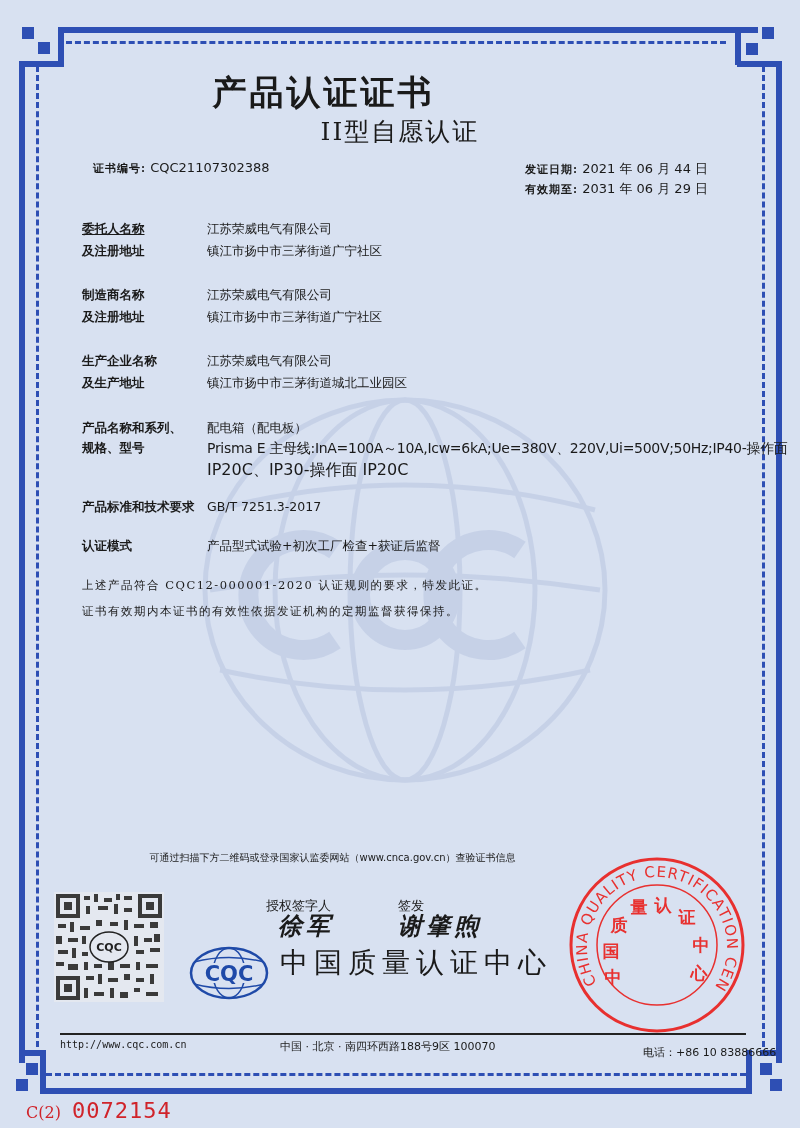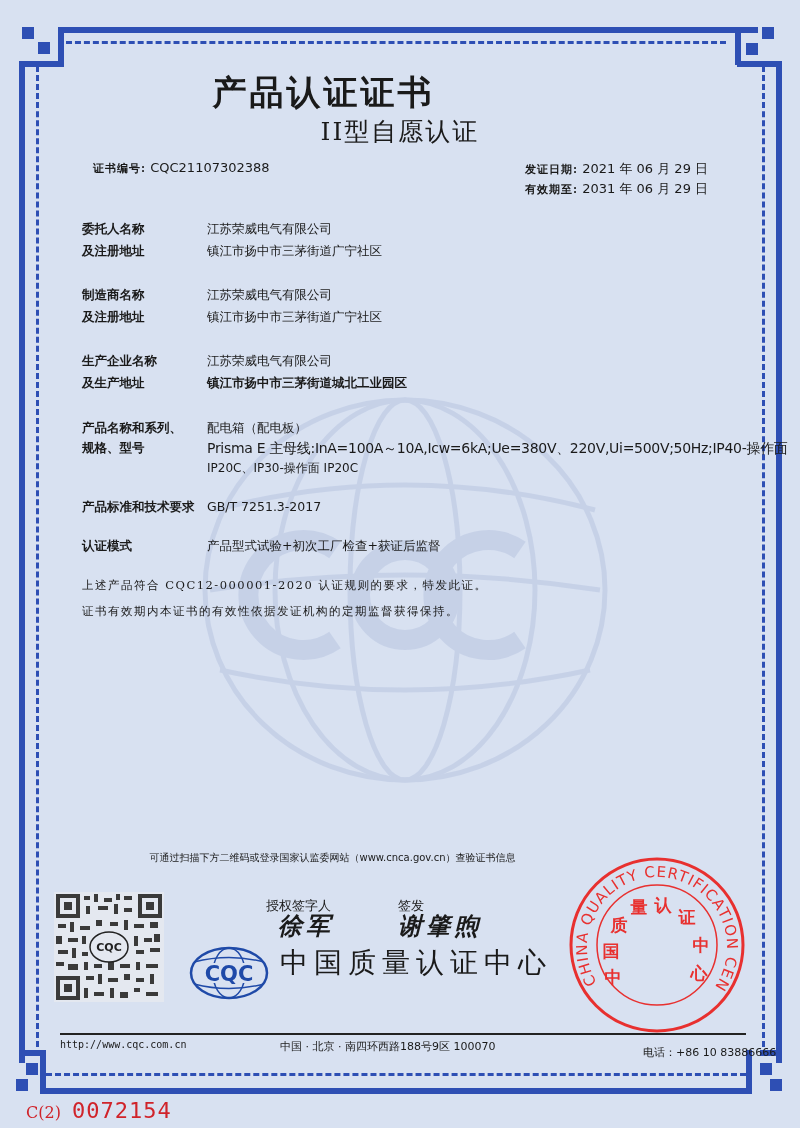--- a/index.html
+++ b/index.html
@@ -101,47 +101,47 @@
 
 <div class="abs title">产品认证证书</div>
 <div class="abs subtitle">II型自愿认证</div>
 
 <div class="abs meta" style="left:93px;top:160px;">
   <span class="meta-label">证书编号:</span>
   <span>CQC21107302388</span>
 </div>
 <div class="abs meta" style="left:525px;top:160px;">
   <span class="meta-label">发证日期:</span>
-  <span>2021 年 06 月 29 日</span>
+  <span>2021 年 06 月 44 日</span>
 </div>
 <div class="abs meta" style="left:525px;top:180px;">
   <span class="meta-label">有效期至:</span>
   <span>2031 年 06 月 29 日</span>
 </div>
 
-<div class="abs field-label" style="top:221px;">委托人名称</div>
+<div class="abs field-label" style="top:221px;text-decoration:underline;">委托人名称</div>
 <div class="abs field-label" style="top:243px;">及注册地址</div>
 <div class="abs field-value" style="top:221px;">江苏荣威电气有限公司</div>
 <div class="abs field-value" style="top:243px;">镇江市扬中市三茅街道广宁社区</div>
 
 <div class="abs field-label" style="top:287px;">制造商名称</div>
 <div class="abs field-label" style="top:309px;">及注册地址</div>
 <div class="abs field-value" style="top:287px;">江苏荣威电气有限公司</div>
 <div class="abs field-value" style="top:309px;">镇江市扬中市三茅街道广宁社区</div>
 
 <div class="abs field-label" style="top:353px;">生产企业名称</div>
 <div class="abs field-label" style="top:375px;">及生产地址</div>
 <div class="abs field-value" style="top:353px;">江苏荣威电气有限公司</div>
-<div class="abs field-value" style="top:375px;font-weight:bold;">镇江市扬中市三茅街道城北工业园区</div>
+<div class="abs field-value" style="top:375px;">镇江市扬中市三茅街道城北工业园区</div>
 
 <div class="abs field-label" style="top:420px;">产品名称和系列、</div>
 <div class="abs field-label" style="top:440px;">规格、型号</div>
 <div class="abs field-value" style="top:420px;">配电箱（配电板）</div>
 <div class="abs field-value" style="top:440px;font-size:14px;letter-spacing:-0.3px;">Prisma E  主母线:InA=100A～10A,Icw=6kA;Ue=380V、220V,Ui=500V;50Hz;IP40-操作面</div>
-<div class="abs field-value" style="top:460px;font-size:12px;">IP20C、IP30-操作面 IP20C</div>
+<div class="abs field-value" style="top:460px;font-size:16px;">IP20C、IP30-操作面 IP20C</div>
 
 <div class="abs field-label" style="top:499px;">产品标准和技术要求</div>
 <div class="abs field-value" style="top:499px;">GB/T 7251.3-2017</div>
 
 <div class="abs field-label" style="top:538px;">认证模式</div>
 <div class="abs field-value" style="top:538px;">产品型式试验+初次工厂检查+获证后监督</div>
 
 <div class="abs note" style="top:578px;">上述产品符合 CQC12-000001-2020 认证规则的要求，特发此证。</div>
 <div class="abs note" style="top:604px;">证书有效期内本证书的有效性依据发证机构的定期监督获得保持。</div>
 

